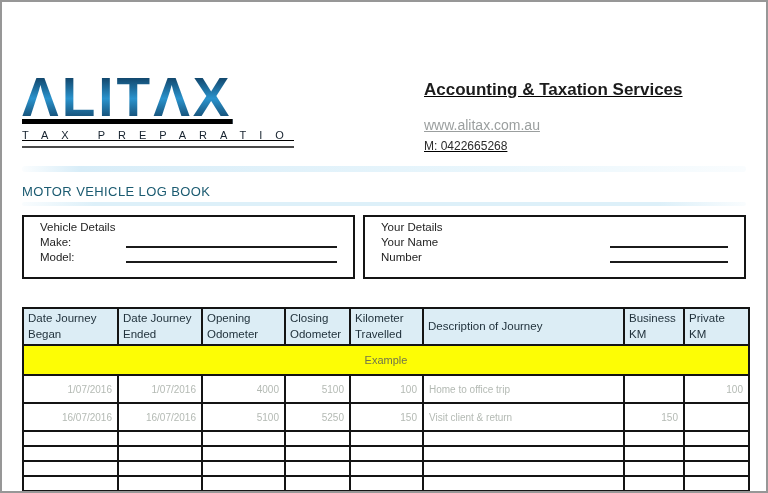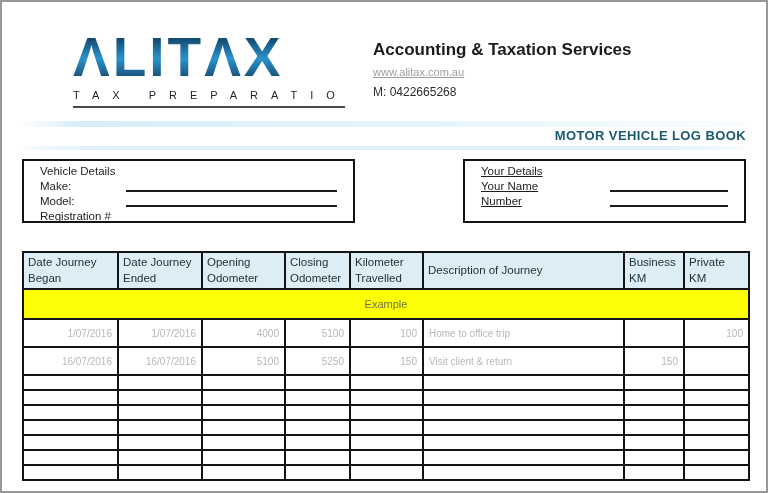--- a/index.html
+++ b/index.html
@@ -6,63 +6,63 @@
   html,body { background:#fff; }
   body { font-family:"Liberation Sans", sans-serif; }
 
   .page {
     position:relative; width:768px; height:493px;
     background:#fff; border:2px solid #979797;
     padding:0 20px; overflow:hidden;
   }
 
   
-  .header { display:flex; justify-content:center; padding-top:28px; }
+  .header { display:flex; justify-content:space-between; padding-top:68px;text-decoration:underline; }
   .logo-block { width:300px; }
   .logo-word {
     font-size:55px; font-weight:700; letter-spacing:3px; line-height:1;
     background:linear-gradient(180deg,#0e3a5c 8%,#2a93cd 52%,#123e60 96%);
     -webkit-background-clip:text; background-clip:text;
     -webkit-text-fill-color:transparent; color:transparent;
   }
   .logo-sub {
     margin-top:4px; width:272px;
     font-size:11px; letter-spacing:13px; color:#16222e; white-space:nowrap;
     border-bottom:2px solid #4a4a4a; padding-bottom:5px; overflow:hidden;
   }
   .contact-block { width:322px; padding-top:10px; }
   .contact-title { font-size:17px; font-weight:700; color:#1c1c1c; }
   .contact-url {
-    display:inline-block; margin-top:6px; font-size:11px; color:#9b9f9f;
+    display:inline-block; margin-top:17px; font-size:14px; color:#9b9f9f;
     text-decoration:underline; cursor:pointer;
   }
   .contact-phone { margin-top:5px; font-size:12px; color:#2b2b2b; }
 
   
   .title-rule-top {
     height:6px; margin-top:13px; border-radius:3px;
     background:linear-gradient(to right, rgba(216,237,248,0.1), #d8edf8 8%, #e9f6fc 65%, rgba(216,237,248,0.15));
   }
   .doc-title {
-    margin-top:1px; text-align:right; font-size:13px; font-weight:700;
+    margin-top:12px; text-align:left; font-size:13px; font-weight:400;
     letter-spacing:0.4px; color:#1a5a70;
   }
   .title-rule-bottom {
     height:4px; margin-top:3px; border-radius:2px;
     background:linear-gradient(to right, rgba(216,237,248,0.15), #ddf0f9 10%, #ddf0f9 88%, rgba(216,237,248,0.15));
   }
 
   
   .boxes { display:flex; justify-content:space-between; margin-top:9px; }
   .dbox {
     height:64px; border:2px solid #141414; padding:3px 16px 2px;
     font-size:11.5px; color:#1e1e1e; line-height:15px;
   }
   .dbox-left  { width:333px; }
-  .dbox-right { width:283px;text-decoration:underline; }
+  .dbox-right { width:383px; }
   .field { display:flex; height:15px; }
   .fill-line {
     border-bottom:2px solid #1b1b1b; align-self:flex-end;
     transform:translateY(-2px); cursor:text;
   }
   .dbox-left  .lbl { width:86px; flex:none; }
   .dbox-left  .fill-line { flex:1; }
   .dbox-right .fill-line { flex:none; width:118px; margin-left:auto; }
 
   
@@ -108,23 +108,20 @@
   <div class="boxes">
     <div class="dbox dbox-left">
       <div>Vehicle Details</div>
       <div class="field">
         <span class="lbl">Make:</span>
         <span class="fill-line"></span>
       </div>
       <div class="field">
         <span class="lbl">Model:</span>
         <span class="fill-line"></span>
-      </div>
-      <div class="field">
-        <span class="lbl">Registration #</span>
       </div>
     </div>
     <div class="dbox dbox-right">
       <div>Your Details</div>
       <div class="field">
         <span class="lbl">Your Name</span>
         <span class="fill-line"></span>
       </div>
       <div class="field">
         <span class="lbl">Number</span>

